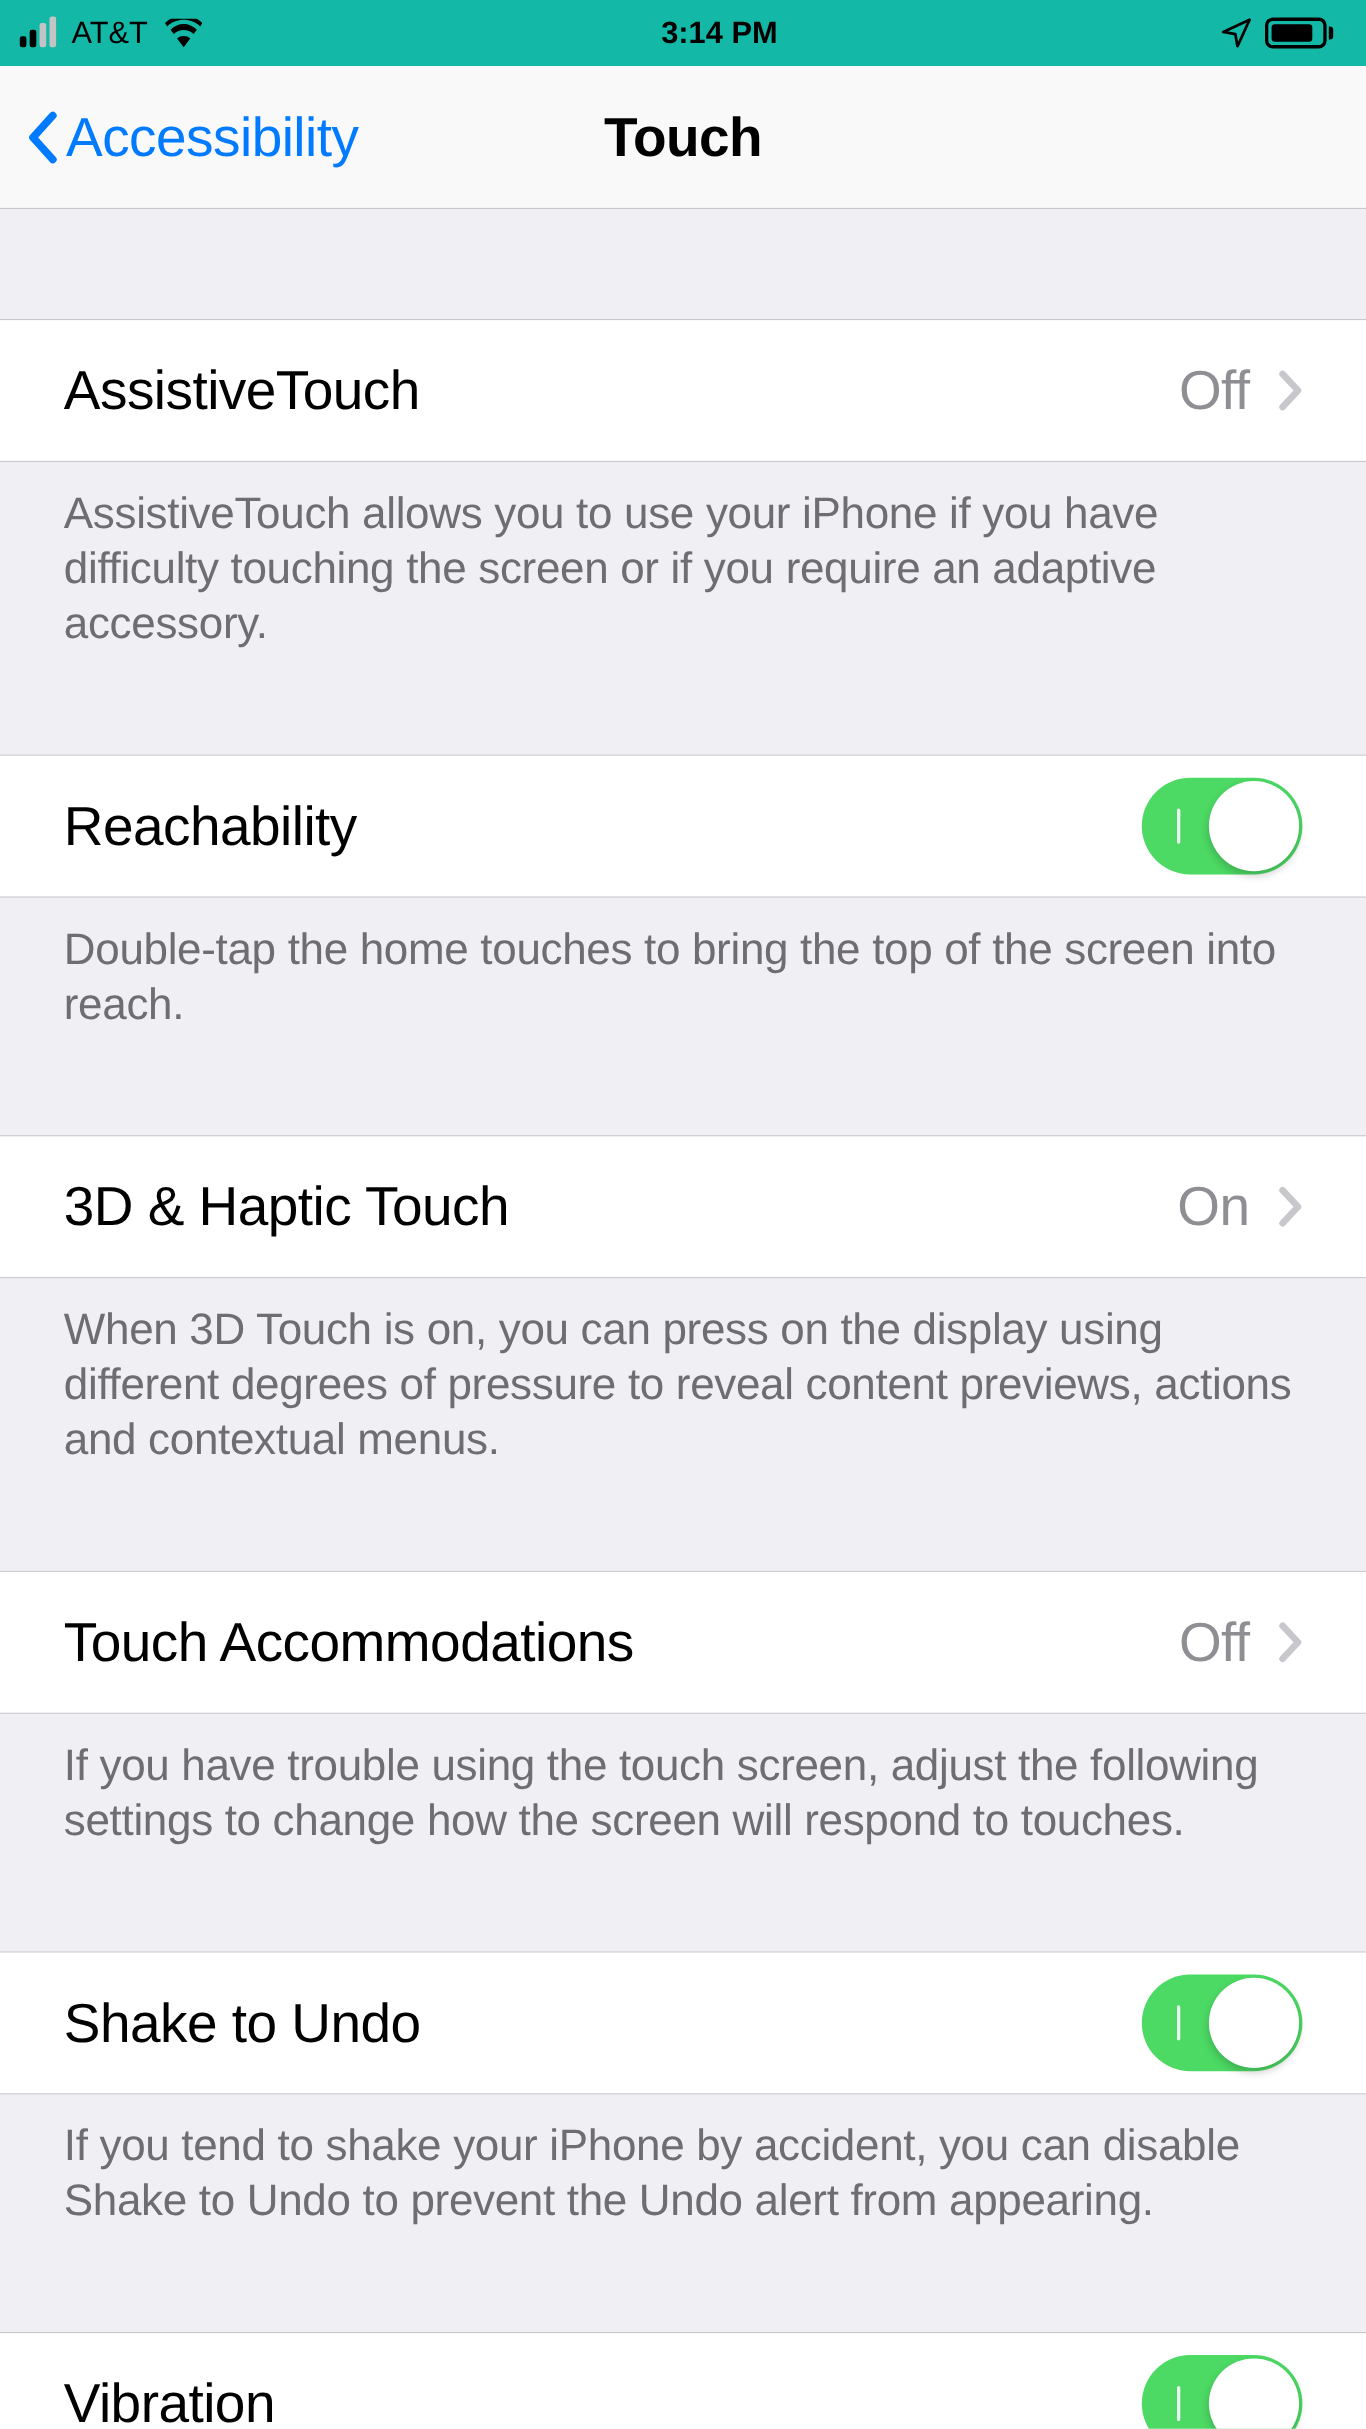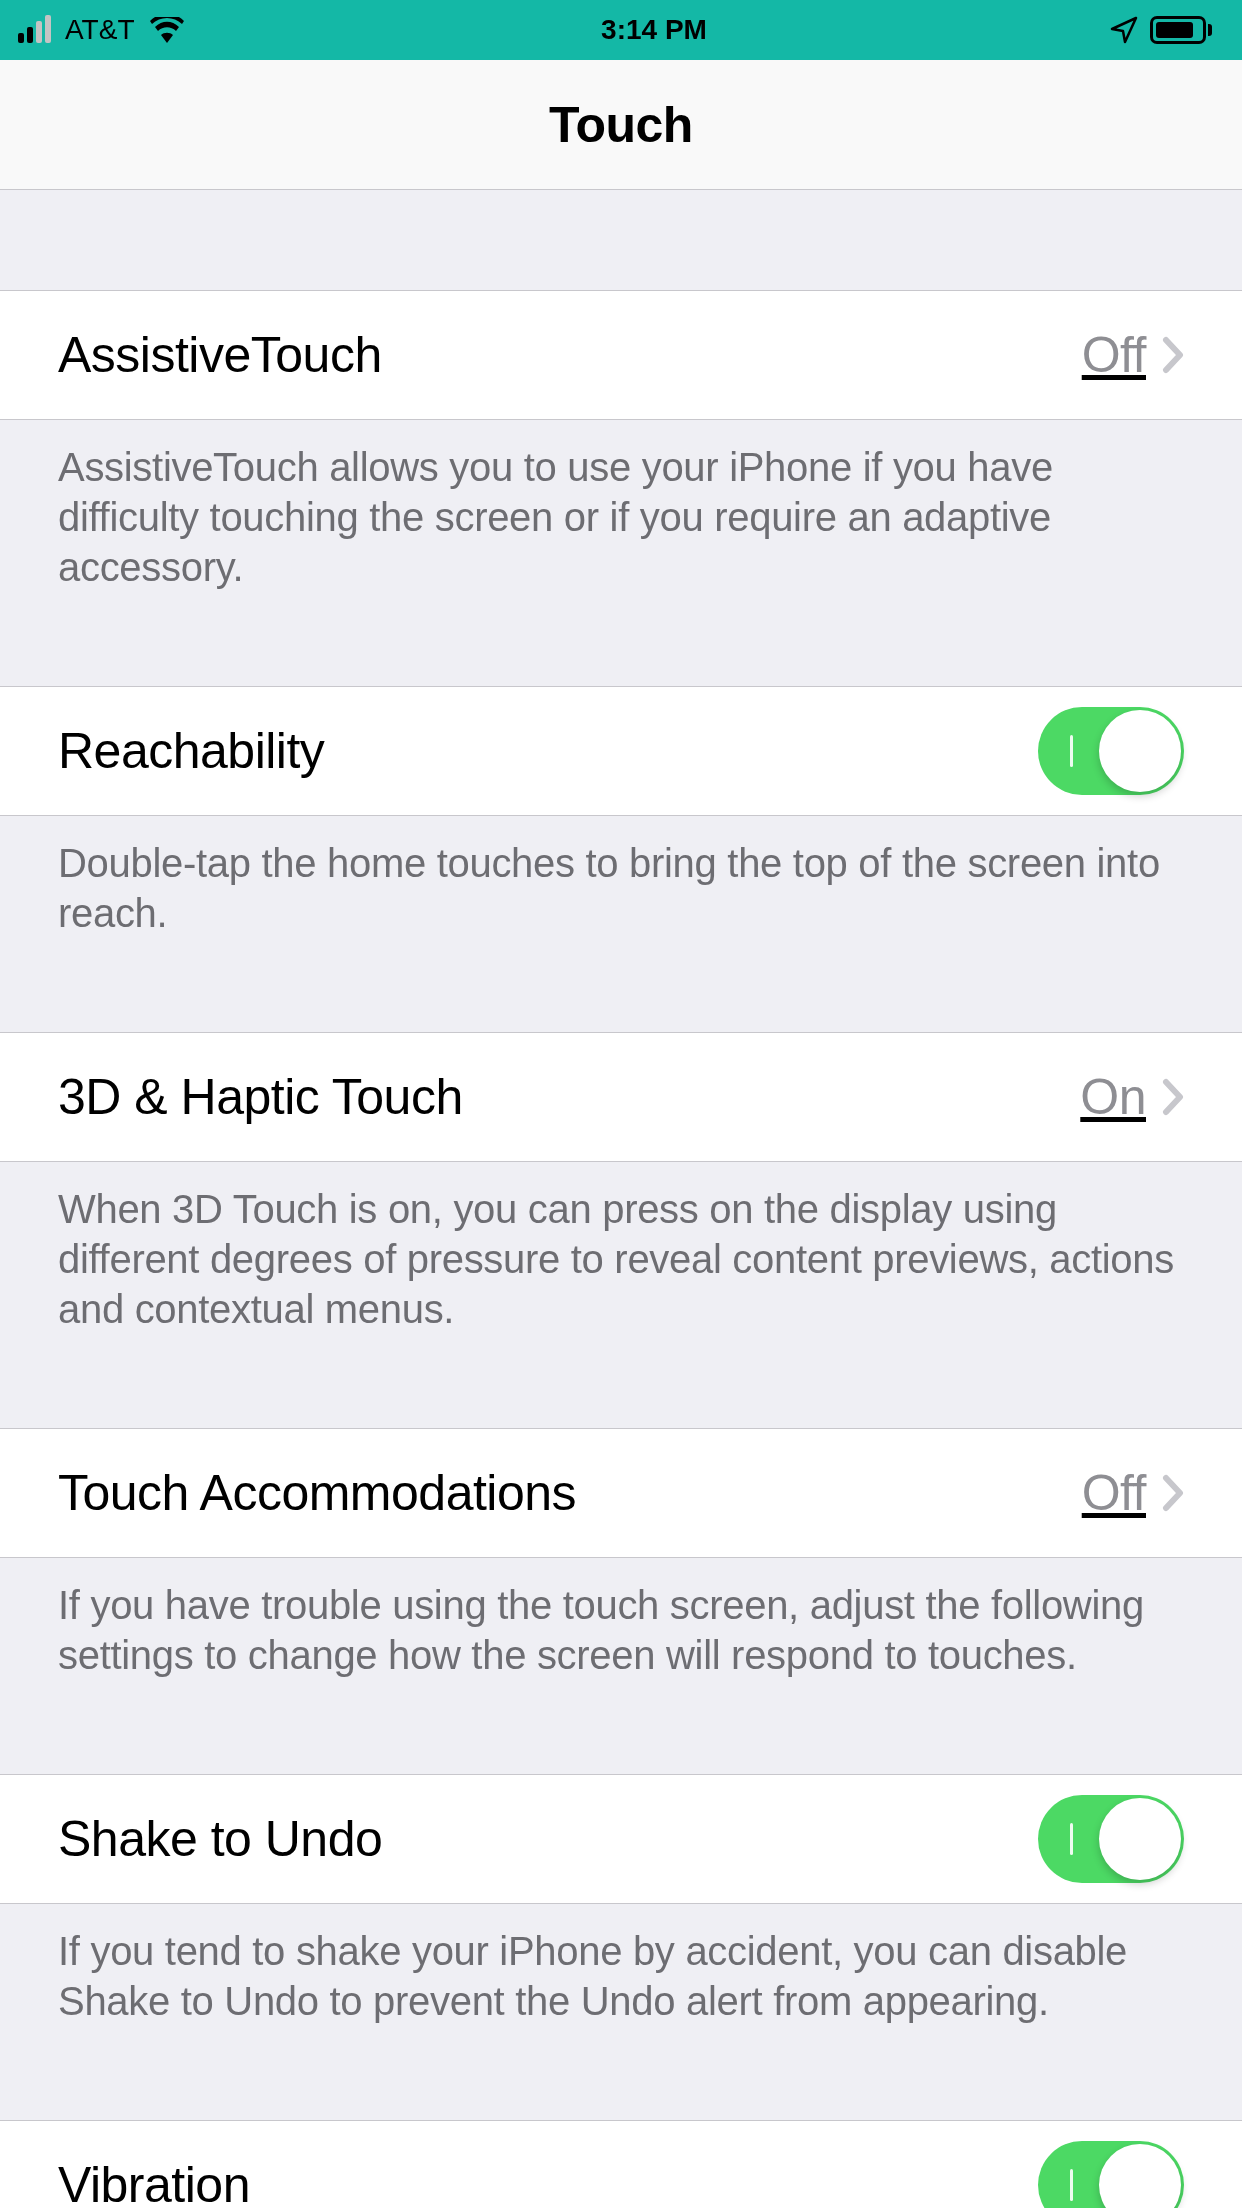--- a/index.html
+++ b/index.html
@@ -177,22 +177,21 @@
       font-size: 50px;
       font-weight: 400;
       color: #000;
       letter-spacing: -0.5px;
     }
     
     .cell-right {
       margin-left: auto;
       display: flex;
       align-items: center;
-      gap: 16px;
-      text-decoration: underline;
+      gap: 26px;
     }
     
     .cell-value {
       font-size: 50px;
       font-weight: 400;
       color: #8e8e93;
       letter-spacing: -0.5px;
     }
     
     .chevron-right-icon {
@@ -270,20 +269,26 @@
     <div class="battery">
       <div class="battery-body">
           <div class="battery-fill"></div>
         </div>
       <div class="battery-tip"></div>
     </div>
   </div>
 </div>
 
 <div class="nav-bar">
+  <div class="back-button">
+    <svg class="chevron-back" viewBox="0 0 28 48">
+      <polyline points="24,4 6,24 24,44" fill="none" stroke="#007aff" stroke-width="7" stroke-linecap="round" stroke-linejoin="round"></polyline>
+    </svg>
+    <span class="back-label">Accessibility</span>
+  </div>
   <div class="nav-title">Touch</div>
 </div>
 
 <div class="content">
 
   <div class="section-gap"></div>
 
   <div class="cell">
     <span class="cell-label">AssistiveTouch</span>
     <div class="cell-right">

